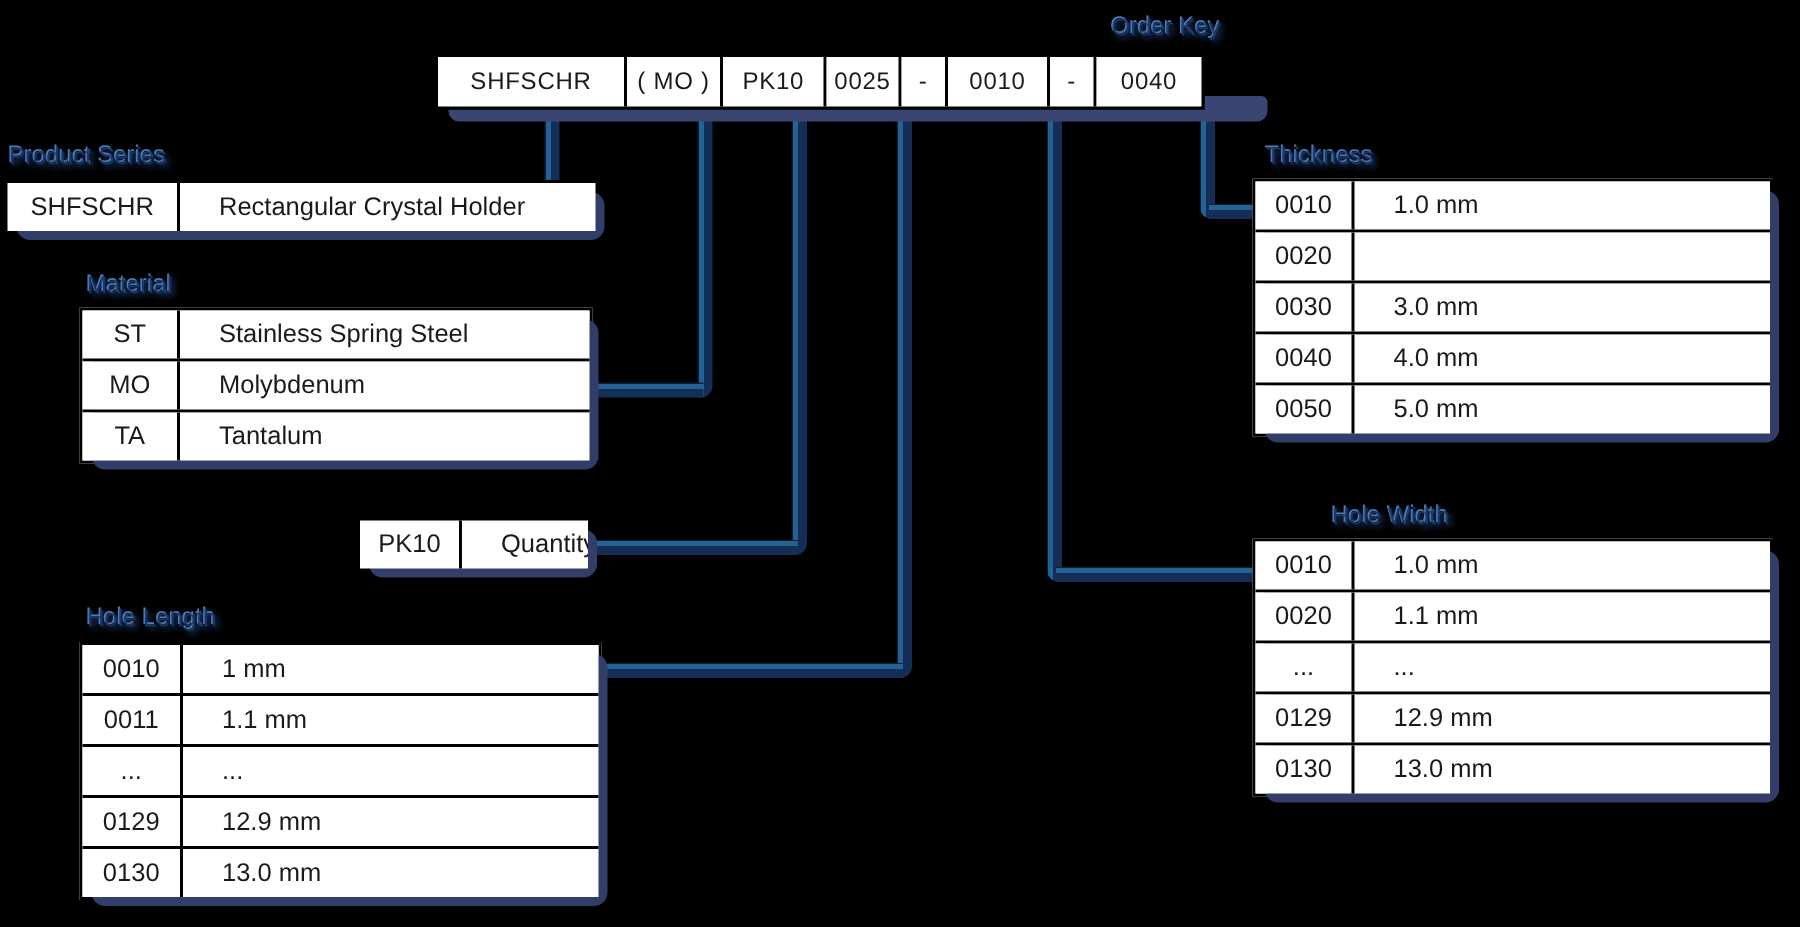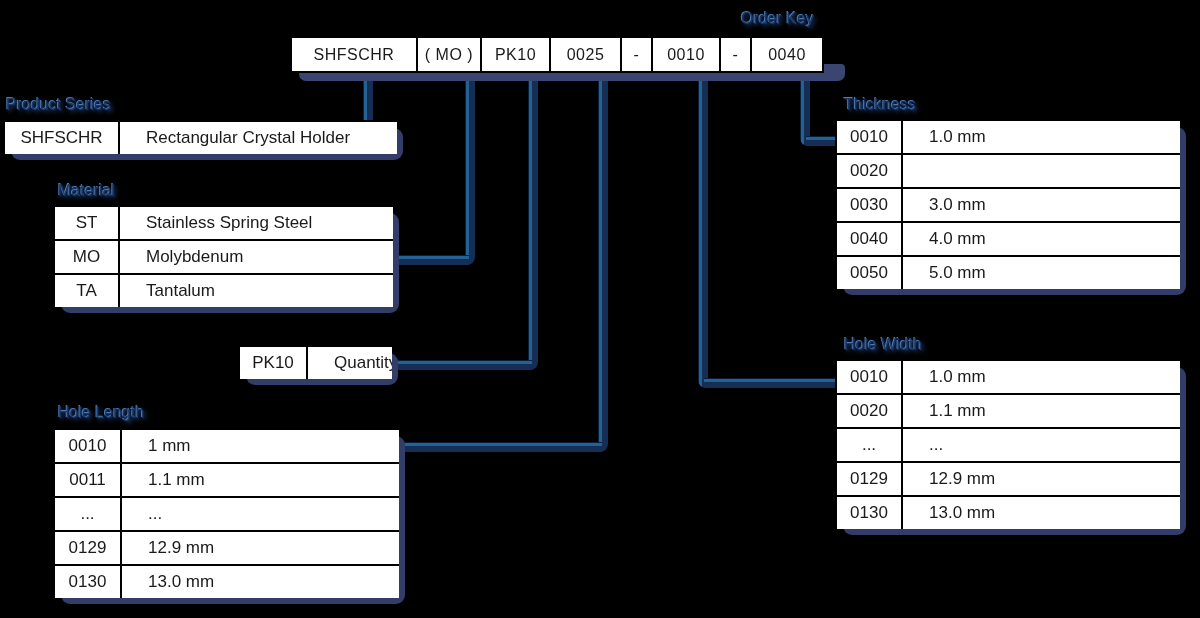--- a/index.html
+++ b/index.html
@@ -65,21 +65,21 @@
 <div class="stage">
 
   <div class="dlabel" style="left:741px;top:10px;">Order Key</div>
 
   <div class="okey-bar"></div>
 
   <div class="okey-row">
     <div class="okc" style="width:126px">SHFSCHR</div>
     <div class="okc" style="width:64px">( MO )</div>
     <div class="okc" style="width:69px">PK10</div>
-    <div class="okc" style="width:71px">0025</div>
+    <div class="okc" style="width:50px">0025</div>
     <div class="okc" style="width:31px">-</div>
     <div class="okc" style="width:68px">0010</div>
     <div class="okc" style="width:31px">-</div>
     <div class="okc" style="width:70px">0040</div>
   </div>
 
   <div class="cv" style="left:363px;top:76px;height:52px;"></div>
 
   <div class="cv rbr" style="left:465px;top:76px;height:189px;"></div>
   <div class="ch" style="left:389px;top:255px;width:80px;"></div>
@@ -167,21 +167,21 @@
     <div class="trow">
       <div class="tcode">0040</div>
       <div class="tdesc">4.0 mm</div>
     </div>
     <div class="trow">
       <div class="tcode">0050</div>
       <div class="tdesc">5.0 mm</div>
     </div>
   </div>
 
-  <div class="dlabel" style="left:844px;top:336px;">Hole Width</div>
+  <div class="dlabel" style="left:888px;top:336px;">Hole Width</div>
   <div class="tbl" style="left:835px;top:359px;width:343px;--cw:66px;">
     <div class="trow">
       <div class="tcode">0010</div>
       <div class="tdesc">1.0 mm</div>
     </div>
     <div class="trow">
       <div class="tcode">0020</div>
       <div class="tdesc">1.1 mm</div>
     </div>
     <div class="trow">

